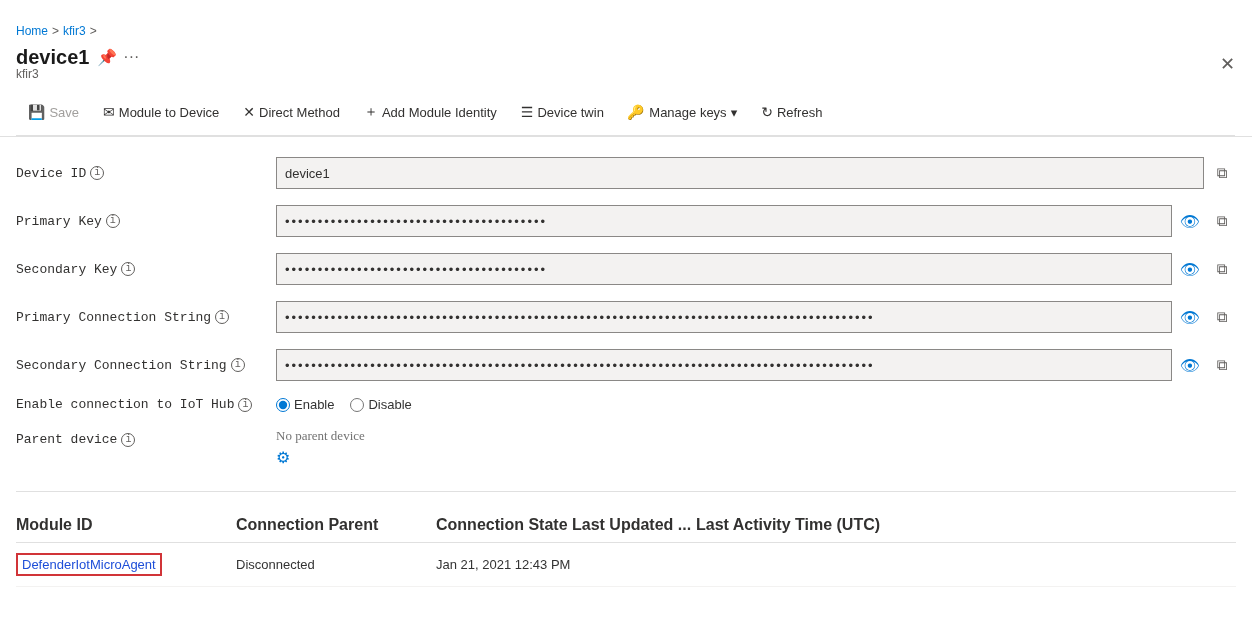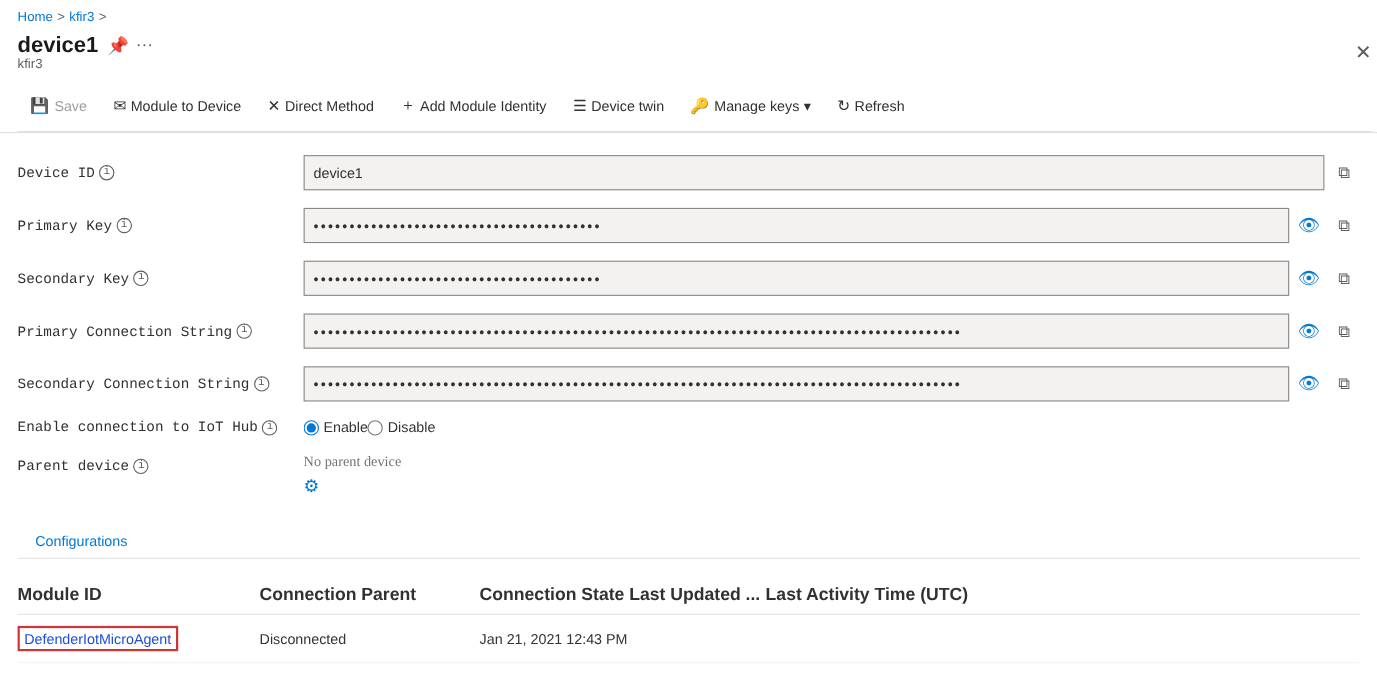--- a/index.html
+++ b/index.html
@@ -1,18 +1,18 @@
 <!DOCTYPE html>
 <html><head>
   <meta charset="utf-8">
   <style>
     * { box-sizing: border-box; margin: 0; padding: 0; }
     body { font-family: 'Segoe UI', Arial, sans-serif; font-size: 13px; color: #333; background: #fff; }
 
-    .top-bar { padding: 8px 5px 0 16px; border-bottom: 1px solid #e0e0e0; }
+    .top-bar { padding: 8px 17px 0 16px; border-bottom: 1px solid #e0e0e0; margin-top: 16px; }
     .breadcrumb { display: flex; align-items: center; gap: 4px; font-size: 12px; color: #0078d4; margin-bottom: 4px; }
     .breadcrumb span { color: #605e5c; }
     .breadcrumb a { color: #0078d4; text-decoration: none; cursor: pointer; }
 
     .page-header { display: flex; align-items: center; justify-content: space-between; padding: 4px 0 8px 0; }
     .page-title-area { display: flex; align-items: center; gap: 8px; }
     .page-title { font-size: 20px; font-weight: 600; color: #1a1a1a; }
     .page-subtitle { font-size: 12px; color: #605e5c; margin-top: -2px; }
     .header-icons { display: flex; gap: 6px; color: #605e5c; cursor: pointer; font-size: 16px; }
     .close-btn { font-size: 18px; color: #605e5c; cursor: pointer; line-height: 1; }
@@ -28,21 +28,21 @@
     .field-row { display: flex; align-items: center; margin-bottom: 16px; }
     .field-label { width: 260px; min-width: 260px; font-size: 13px; color: #323130; display: flex; align-items: center; gap: 4px; font-family: Liberation Mono, monospace; }
     .info-icon { display: inline-flex; align-items: center; justify-content: center; width: 14px; height: 14px; border-radius: 50%; border: 1px solid #605e5c; font-size: 10px; color: #605e5c; cursor: pointer; font-style: normal; line-height: 1; }
     .field-input-wrap { flex: 1; display: flex; align-items: center; gap: 4px; }
     .field-input { flex: 1; height: 32px; border: 1px solid #8a8886; padding: 0 8px; font-size: 13px; color: #323130; background: #fff; outline: none; }
     .field-input:read-only { background: #f3f2f1; }
     .field-input.password-field { letter-spacing: 2px; color: #323130; }
     .field-icon-btn { display: flex; align-items: center; justify-content: center; width: 28px; height: 28px; cursor: pointer; color: #0078d4; font-size: 16px; border: none; background: none; padding: 0; }
     .copy-btn { display: flex; align-items: center; justify-content: center; width: 28px; height: 28px; cursor: pointer; color: #605e5c; font-size: 15px; border: none; background: none; padding: 0; }
 
-    .radio-group { display: flex; align-items: center; }
+    .radio-group { display: flex; align-items: center; gap: 16px; }
     .radio-item { display: flex; align-items: center; gap: 4px; cursor: pointer; font-size: 13px; }
     .radio-item input[type="radio"] { accent-color: #0078d4; width: 14px; height: 14px; cursor: pointer; }
     .parent-device-content { display: flex; flex-direction: column; gap: 4px; }
     .parent-device-text { font-size: 13px; color: #737373; font-family: Liberation Serif, serif; }
     .parent-device-icon { color: #0078d4; font-size: 16px; cursor: pointer; }
 
     .tabs-section { margin-top: 8px; border-bottom: 1px solid #e0e0e0; margin-bottom: 0; }
     .tabs { display: flex; gap: 0; }
     .tab { padding: 8px 16px; font-size: 13px; cursor: pointer; color: #323130; border: none; background: none; position: relative; }
     .tab-link { color: #0078d4; cursor: pointer; padding: 8px 16px; font-size: 13px; }
@@ -202,21 +202,20 @@
       <div class="parent-device-content">
         <span class="parent-device-text">No parent device</span>
         <span class="parent-device-icon">⚙</span>
       </div>
     </div>
 
   </div>
 
   <div class="tabs-section">
     <div class="tabs">
-      <span class="tab-link">Configurations</span>
     </div>
   </div>
 
   <div class="table-section">
     <div class="table-header">
       <div class="col-module-id">Module ID</div>
       <div class="col-connection-state">Connection Parent</div>
       <div class="col-connection-updated">Connection State Last Updated ...</div>
       <div class="col-last-activity">Last Activity Time (UTC)</div>
     </div>

